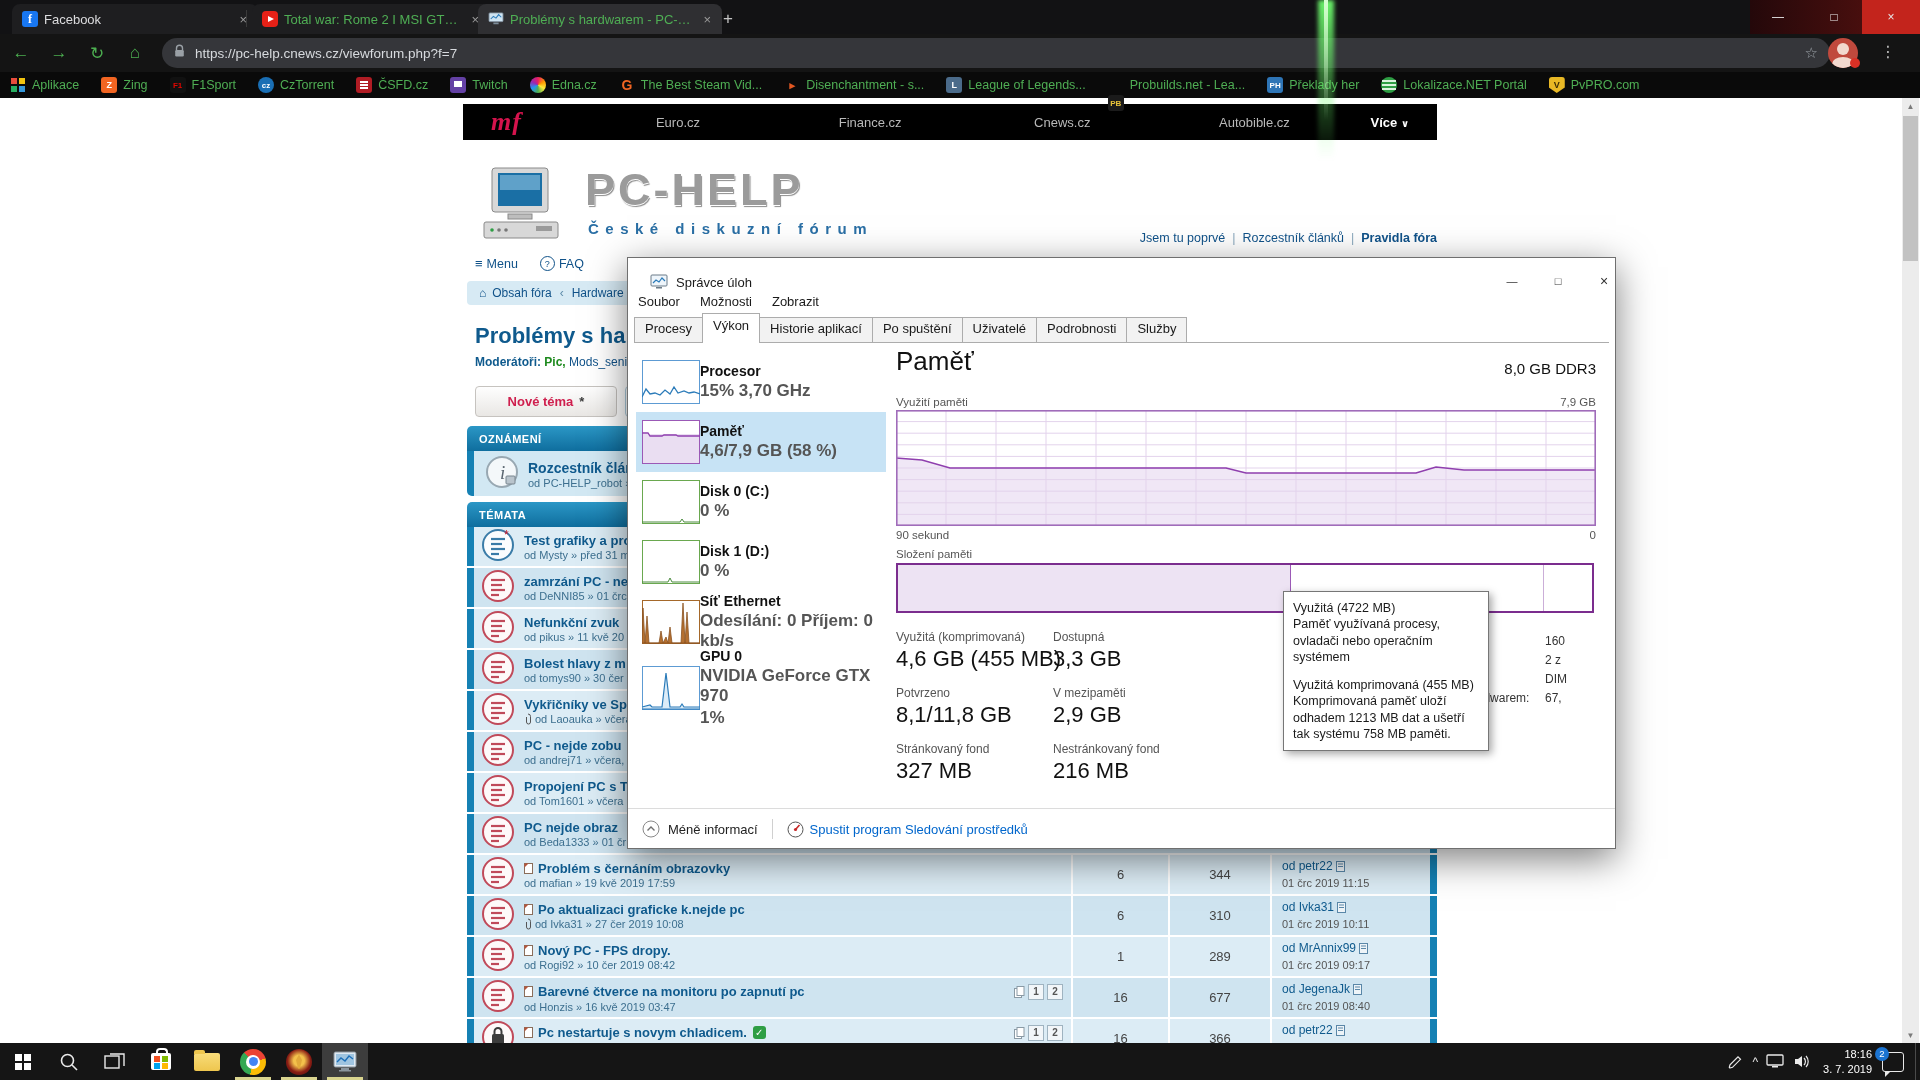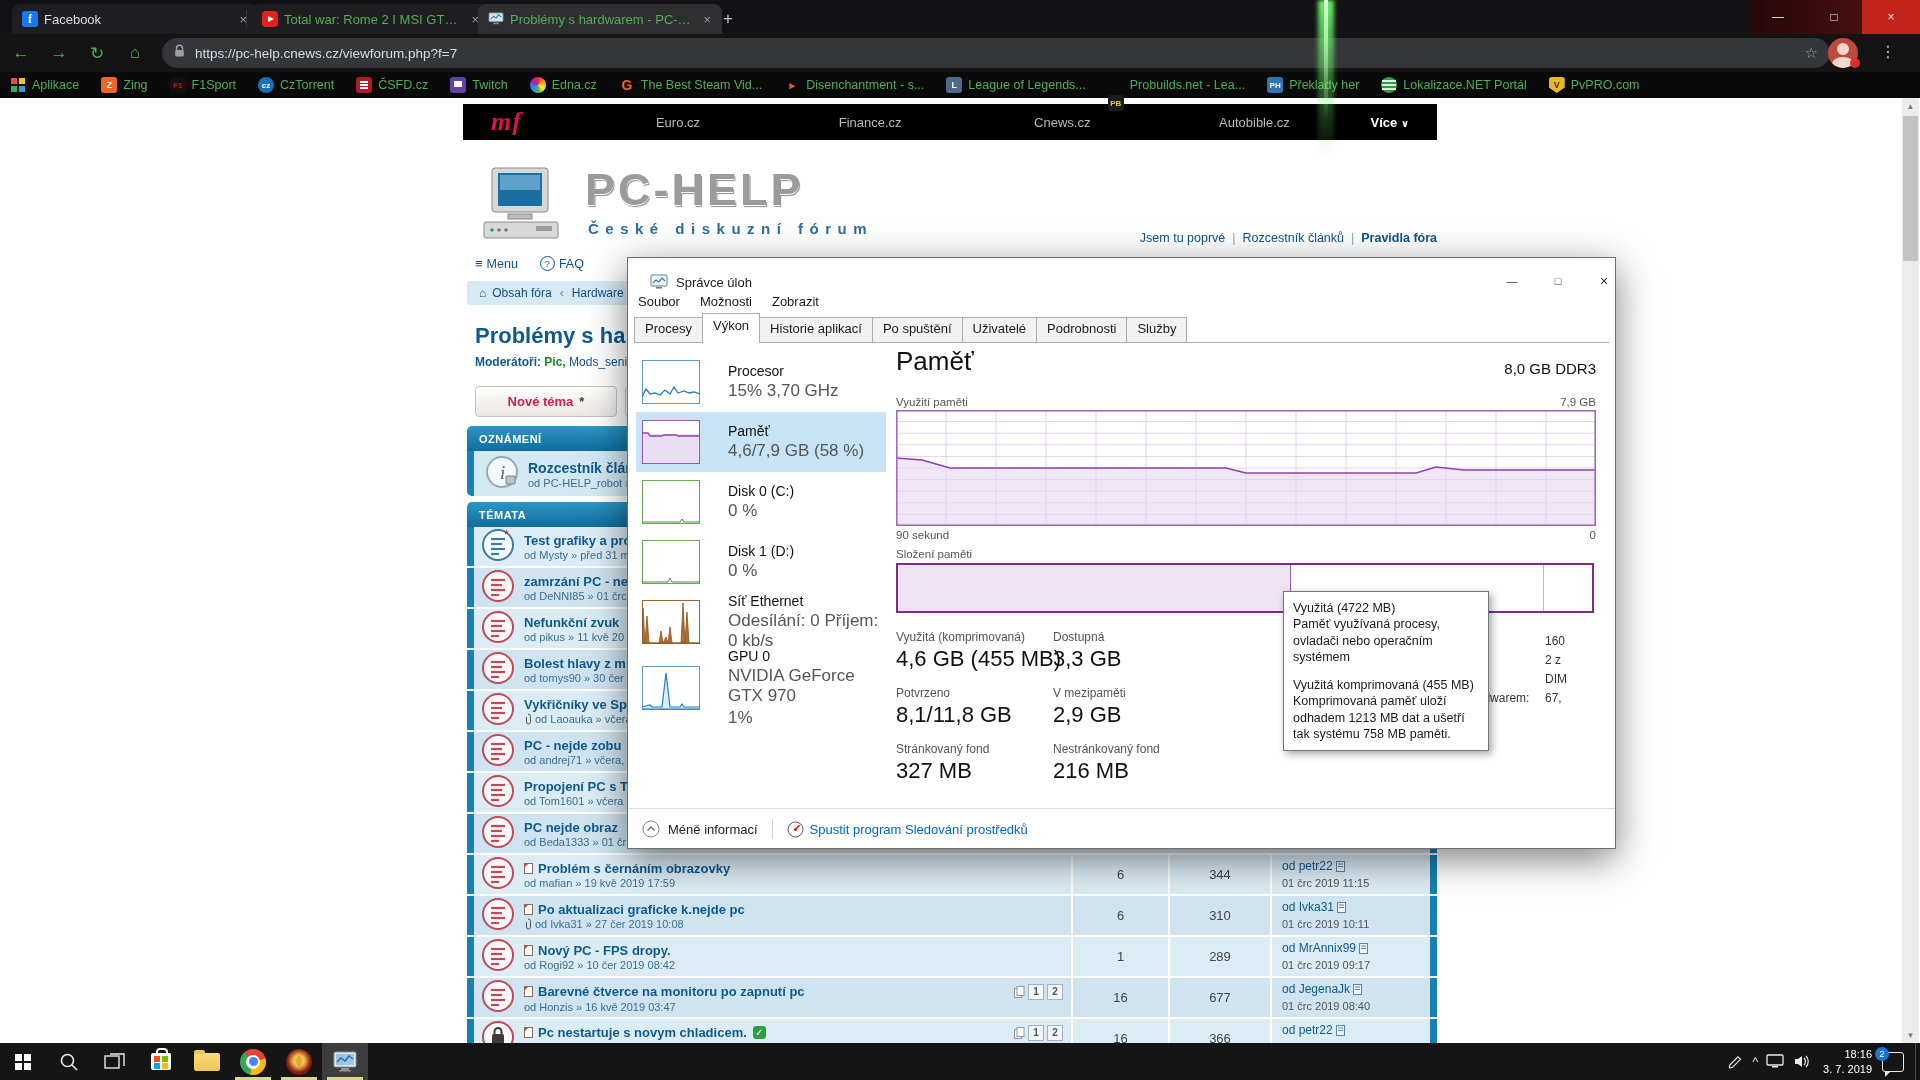--- a/index.html
+++ b/index.html
@@ -160,21 +160,21 @@
   .tm-tabs{position:absolute;left:6px;top:58px;width:975px;display:flex;align-items:flex-end;
      border-bottom:1px solid #acacac;height:26px;}
   .tm-tab{border:1px solid #acacac;border-bottom:none;background:#f2f2f2;padding:3px 10px 4px;font-size:13px;
      margin-right:-1px;height:17px;}
   .tm-tab.active{background:#fff;position:relative;top:1px;height:21px;padding-top:4px;z-index:2;}
 
   .tm-side{position:absolute;left:8px;top:94px;width:250px;}
   .tm-item{position:relative;height:60px;display:flex;align-items:center;}
   .tm-item.selected{background:#c7e3f5;}
   .tm-thumb{flex:0 0 58px;height:44px;margin-left:6px;}
-  .tm-itxt{margin-left:28px;}
+  .tm-itxt{margin-left:0;font-weight:bold;}
   .tm-iname{font-size:14px;color:#111;}
   .tm-idetail{font-size:17px;color:#555;margin-top:2px;}
 
   .tm-main{position:absolute;left:268px;top:88px;width:710px;}
   .tm-h1{font-size:26px;color:#111;}
   .tm-cap{position:absolute;right:10px;top:14px;font-size:15px;color:#111;}
   .tm-glabel{position:absolute;left:0;top:50px;font-size:11.5px;color:#555;}
   .tm-gmax{position:absolute;right:10px;top:50px;font-size:11.5px;color:#555;}
   .tm-chart{position:absolute;left:0;top:64px;width:700px;height:116px;}
   .tm-xleft{position:absolute;left:0;top:183px;font-size:11.5px;color:#555;}

